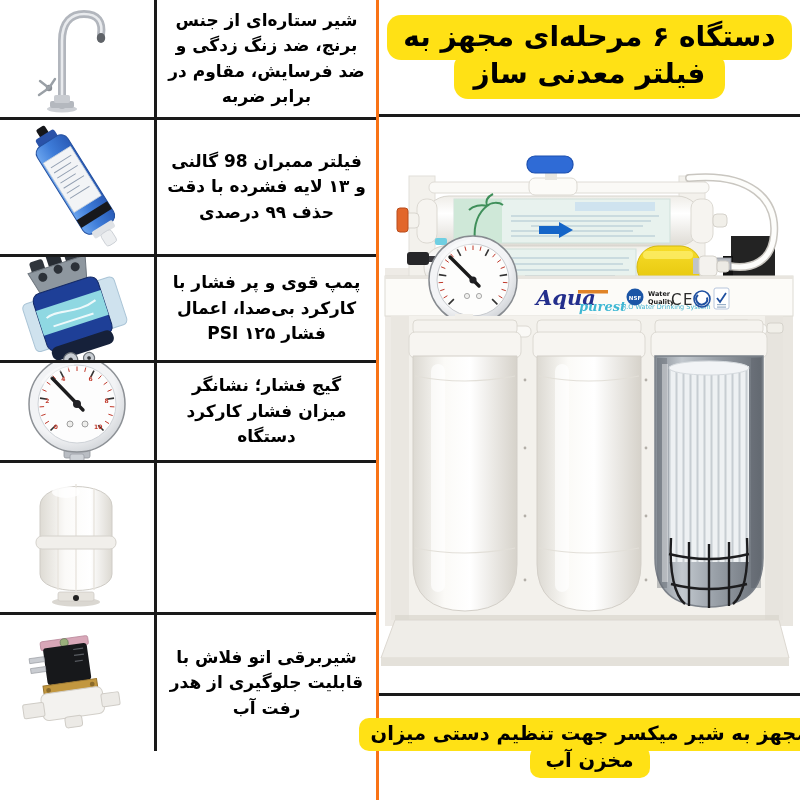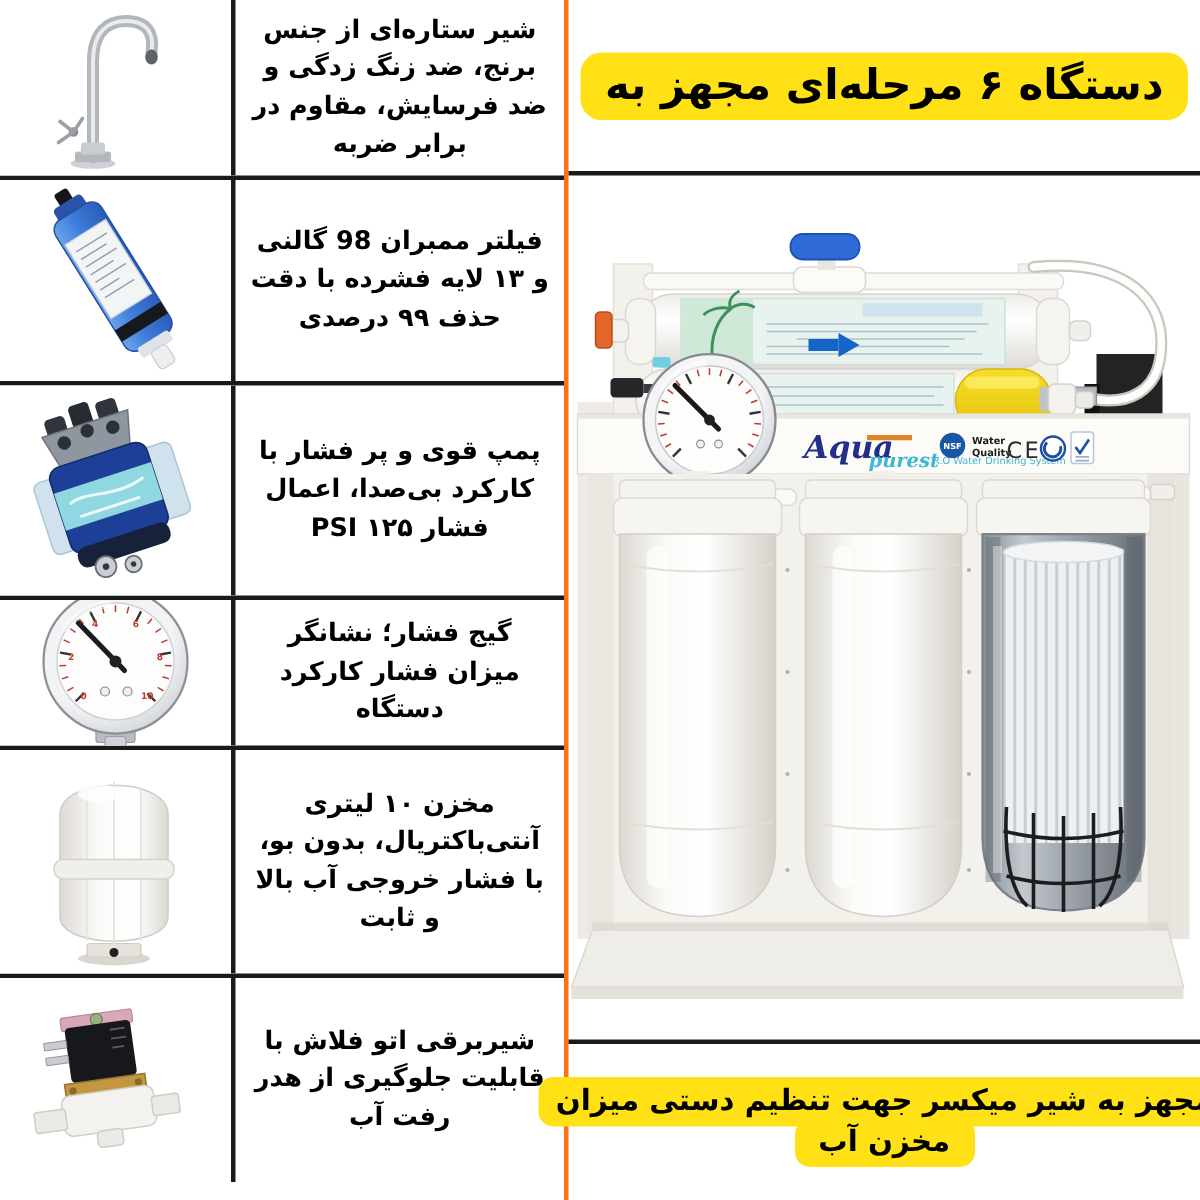--- a/index.html
+++ b/index.html
@@ -80,21 +80,21 @@
             <rect x="65" y="112" width="24" height="8" rx="2" fill="#dfe2e6"></rect>
             <rect x="71" y="119" width="12" height="14" rx="3" fill="#eceef0" stroke="#c8ccd2" stroke-width=".8"></rect>
           </g>
         </svg>
       </div>
       <div class="cell-text">
         <p>فیلتر ممبران 98 گالنی و ۱۳ لایه فشرده با دقت حذف ۹۹ درصدی</p>
       </div>
     </div>
 
-    <div class="row" style="height:143px">
+    <div class="row" style="height:106px">
       <div class="cell-img">
         <svg width="154" height="138" viewBox="0 0 154 138">
           <g transform="rotate(-18 72 72)">
             <rect x="26" y="50" width="96" height="50" rx="5" fill="#cfe2ee" stroke="#aac4d6" stroke-width="1"></rect>
             <rect x="46" y="12" width="14" height="18" rx="3" fill="#30353c"></rect>
             <rect x="64" y="8" width="14" height="18" rx="3" fill="#272c33"></rect>
             <rect x="82" y="11" width="14" height="18" rx="3" fill="#30353c"></rect>
             <path d="M42,22 L102,22 L96,46 L48,46 Z" fill="#8e979f" stroke="#6e767e" stroke-width="1"></path>
             <circle cx="55" cy="30" r="4.5" fill="#2c3138"></circle>
               <circle cx="72" cy="27" r="4.5" fill="#2c3138"></circle>
@@ -185,23 +185,20 @@
           </defs>
           <ellipse cx="76" cy="138" rx="24" ry="4.5" fill="#dad7d1"></ellipse>
           <rect x="58" y="128" width="36" height="9" rx="2" fill="#e6e3dd" stroke="#cfccc6" stroke-width=".8"></rect>
           <path d="M40,42 C40,16 112,16 112,42 L112,110 C112,132 40,132 40,110 Z" fill="url(#tankGrad)" stroke="#cfccc6" stroke-width="1"></path>
           <path d="M58,24 L58,126 M76,20 L76,130 M94,24 L94,126" stroke="#e8e5df" stroke-width="1.4" fill="none"></path>
           <rect x="36" y="72" width="80" height="13" rx="6" fill="#f1efeb" stroke="#d5d2cc" stroke-width="1"></rect>
           <ellipse cx="66" cy="28" rx="14" ry="6" fill="#ffffff" opacity=".8"></ellipse>
           <circle cx="76" cy="134" r="3" fill="#222"></circle>
         </svg>
       </div>
-      <div class="cell-text">
-        <p>مخزن ۱۰ لیتری آنتی‌باکتریال، بدون بو، با فشار خروجی آب بالا و ثابت</p>
-      </div>
     </div>
 
     <div class="row" style="height:136px">
       <div class="cell-img">
         <svg width="154" height="103" viewBox="0 0 154 103">
           <g transform="rotate(-8 72 52)">
             <rect x="46" y="6" width="48" height="9" rx="2" fill="#d8a7b8" stroke="#b8879a" stroke-width=".8"></rect>
             <circle cx="70" cy="10" r="4" fill="#9ab07c" stroke="#6a805c" stroke-width=".8"></circle>
             <rect x="48" y="13" width="44" height="37" rx="3" fill="#17181b"></rect>
             <path d="M78,18 H88 M78,24 H88 M78,30 H86" stroke="#5a5d63" stroke-width="1.2"></path>
@@ -221,20 +218,21 @@
         <p>شیربرقی اتو فلاش با قابلیت جلوگیری از هدر رفت آب</p>
       </div>
     </div>
   </div>
 
   <div class="hline" id="hline-top"></div>
   <div class="hline" id="hline-bottom"></div>
 
   <div class="banner" id="banner-top">
     <span class="pill l1">دستگاه ۶ مرحله‌ای مجهز به</span>
+    <span class="pill l2">فیلتر معدنی ساز</span>
   </div>
 
   <div class="product">
     <svg width="421" height="576" viewBox="0 0 421 576">
       <defs>
         <linearGradient id="cylWhite" x1="0" y1="0" x2="0" y2="1">
           <stop offset="0" stop-color="#efede8"></stop>
             <stop offset=".35" stop-color="#ffffff"></stop>
             <stop offset="1" stop-color="#dedbd4"></stop>
         </linearGradient>

